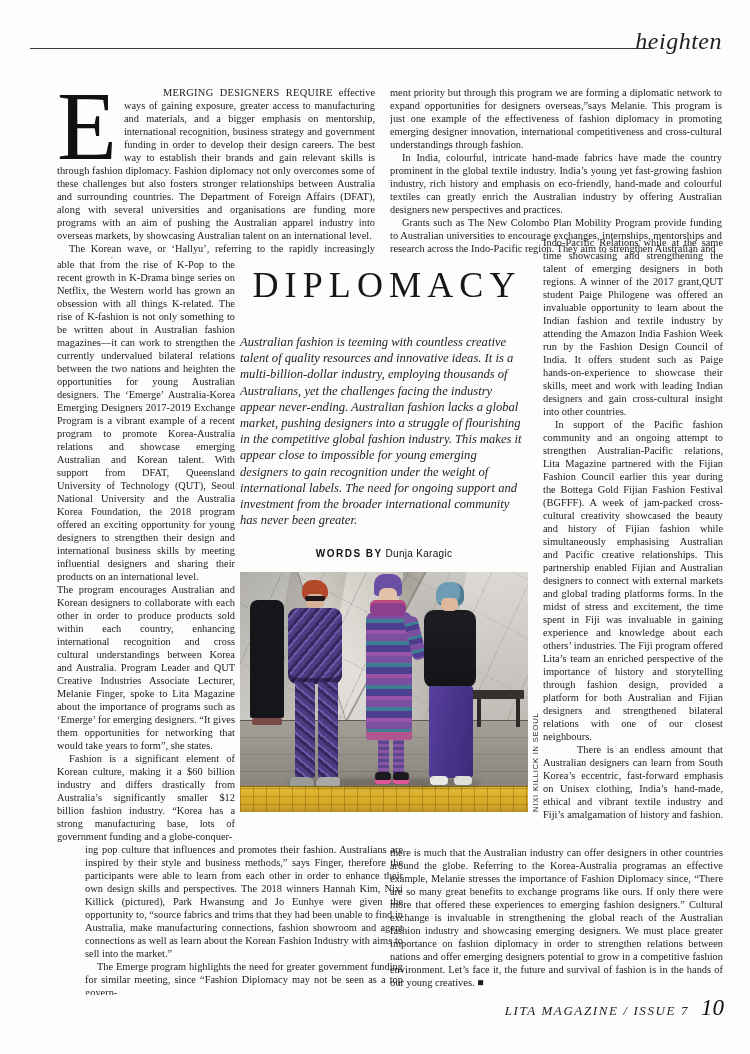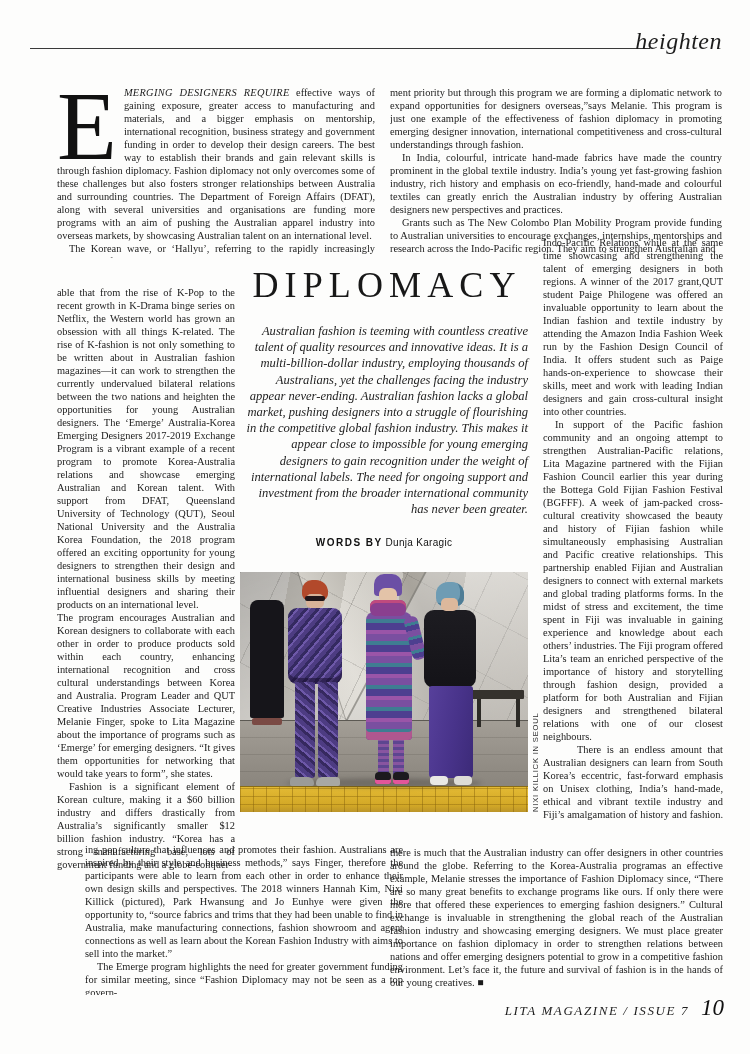--- a/index.html
+++ b/index.html
@@ -12,41 +12,41 @@
   .header-rule { position:absolute; left:30px; top:48px; width:620px; height:1px; background:#3a3a3a; }
   .features-label {
     position:absolute; right:28px; top:28px;
     font-style:italic; font-size:24px; letter-spacing:0.5px; color:#1d1d1d;
   }
   
   .bodytext { font-size:10.4px; line-height:13px; text-align:justify; color:#1b1b1b; }
   .bodytext p { margin:0; }
   .bodytext p.indent { text-indent:12px; }
   .bodytext p.indent-lg { text-indent:34px; }
-  .lead-italic { font-style:italic; letter-spacing:0.3px; }
+  .lead-italic { letter-spacing:0.3px;margin-left:39px; }
   .dropcap {
     float:left; font-size:98px; line-height:76px; height:76px;
     padding:2px 7px 0 0; font-family:"Liberation Serif", serif; color:#111;
   }
   .block { position:absolute; overflow:hidden; }
   .top-left     { left:57px;  top:86px;  width:318px; height:172px; }
   .top-right    { left:390px; top:86px;  width:332px; height:170px; }
-  .mid-left     { left:57px;  top:258px; width:178px; height:585px;margin-top:28px; }
+  .mid-left     { left:57px;  top:258px; width:178px; height:585px; }
   .mid-right    { left:543px; top:236px; width:180px; height:588px; }
   .bottom-left  { left:57px;  top:843px; width:318px; height:152px;margin-left:28px; }
   .bottom-right { left:390px; top:846px; width:333px; height:150px; }
   
   .center-col { left:240px; top:262px; width:288px; height:302px; overflow:visible; text-align:center; }
   .headline {
     font-size:36px; line-height:47px; letter-spacing:0.17em;
     font-weight:400; color:#181818; white-space:nowrap; text-indent:0.17em;
   }
   .standfirst {
-    margin-top:14px; font-style:italic; font-size:12.6px; line-height:16.2px;
-    color:#222; text-align:right;
+    margin-top:25px; font-style:italic; font-size:12.6px; line-height:16.2px;
+    color:#222; text-align:left;
   }
   .byline { margin-top:20px; font-family:"Liberation Sans", sans-serif; font-size:10px; color:#111; }
   .byline .byline-label { font-weight:bold; letter-spacing:1.5px; }
   .byline .byline-name { letter-spacing:0.3px; }
   
   .photo {
     position:absolute; left:240px; top:572px; width:288px; height:240px;
     overflow:hidden; background:#bdbab3;
   }
   .ph-glass {

